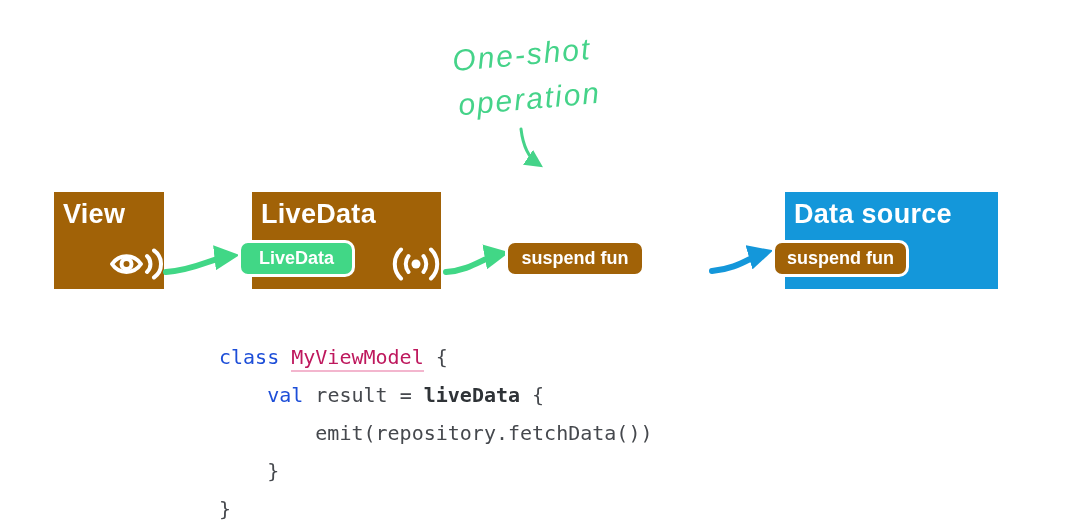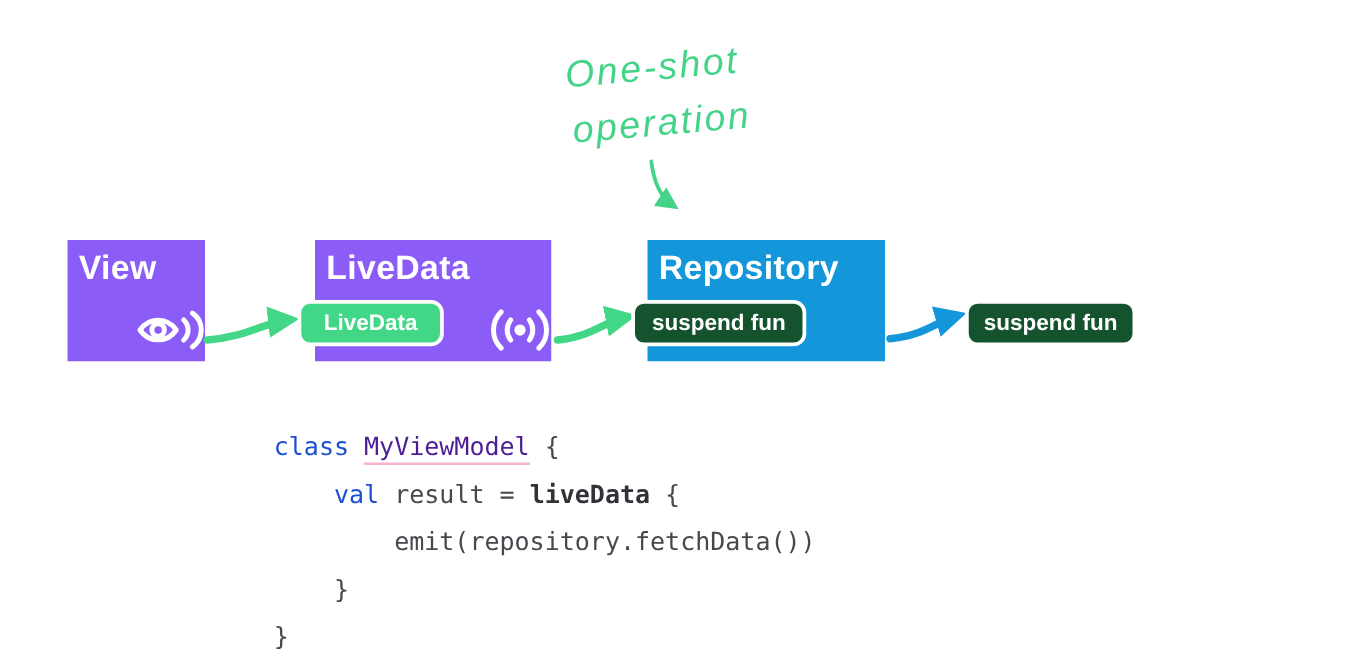--- a/index.html
+++ b/index.html
@@ -10,21 +10,21 @@
     overflow:hidden;
     font-family:"Liberation Sans",sans-serif;
   }
   
   .box{
     position:absolute;
     top:192px;height:97px;
     z-index:2;
     box-sizing:border-box;
   }
-  .box.green{background:#8b5cf6;}
+  .box.green{background:#a16207;}
   .box.blue{background:#1497da;}
   #box-view{left:54px;width:110px;}
   #box-viewmodel{left:252px;width:189px;}
   #box-repository{left:518px;width:190px;}
   #box-datasource{left:785px;width:213px;}
   .box-title{
     position:absolute;top:7px;left:9px;
     color:#ffffff;
     font-size:27px;font-weight:bold;letter-spacing:.3px;
     white-space:nowrap;
@@ -35,21 +35,21 @@
     z-index:6;
     box-sizing:border-box;
     border:3px solid #ffffff;
     border-radius:10px;
     color:#ffffff;
     font-size:18px;font-weight:bold;
     display:flex;align-items:center;justify-content:center;
     white-space:nowrap;
   }
   .tag.green{background:#41d786;}
-  .tag.blue{background:#14532d;}
+  .tag.blue{background:#a16207;}
   #tag-livedata{left:238px;width:117px;}
   #tag-repo{left:505px;width:140px;}
   #tag-ds{left:772px;width:137px;}
   
   .boxicon{position:absolute;z-index:4;}
   #eye-icon{left:109px;top:245px;}
   #broadcast-icon{left:391px;top:244px;}
   
   #overlay{position:absolute;left:0;top:0;z-index:5;pointer-events:none;}
   
@@ -70,21 +70,21 @@
     position:absolute;left:219px;top:318px;
     font-family:"DejaVu Sans Mono","Liberation Mono",monospace;
     font-size:20px;line-height:38px;
     color:#45484d;
     white-space:pre;
     z-index:2;
   }
   #code .pl{color:#45484d;}
   #code .kw{color:#1d4ed8;}
   #code .cls{
-    color:#4c1d95;
+    color:#be185d;
     border-bottom:2px solid #f3b6ce;
     padding-bottom:1px;
   }
   #code .b{color:#2f3337;font-weight:bold;}
 </style>
 </head>
 <body>
 
 <div id="canvas">
 
@@ -92,24 +92,24 @@
   <div class="hand" id="hand-line2">operation</div>
 
   <div class="box green" id="box-view">
     <div class="box-title">View</div>
   </div>
 
   <div class="box green" id="box-viewmodel">
     <div class="box-title">LiveData</div>
   </div>
 
-  <div class="box blue" id="box-repository">
-    <div class="box-title">Repository</div>
+
+  <div class="box blue" id="box-datasource">
+    <div class="box-title">Data source</div>
   </div>
-
 
   <div class="tag green" id="tag-livedata">LiveData</div>
   <div class="tag blue" id="tag-repo">suspend fun</div>
   <div class="tag blue" id="tag-ds">suspend fun</div>
 
   <svg class="boxicon" id="eye-icon" width="56" height="38" viewBox="0 0 56 38">
     <path d="M3,19 C10,8.5 25,8.5 32,19 C25,29.5 10,29.5 3,19 Z" fill="none" stroke="#ffffff" stroke-width="4" stroke-linejoin="round"></path>
     <circle cx="17.5" cy="19" r="5" fill="none" stroke="#ffffff" stroke-width="4"></circle>
     <path d="M38,11 a11,11 0 0 1 0,16" fill="none" stroke="#ffffff" stroke-width="4" stroke-linecap="round"></path>
     <path d="M45,5.5 a16.5,16.5 0 0 1 0,27" fill="none" stroke="#ffffff" stroke-width="4" stroke-linecap="round"></path>

